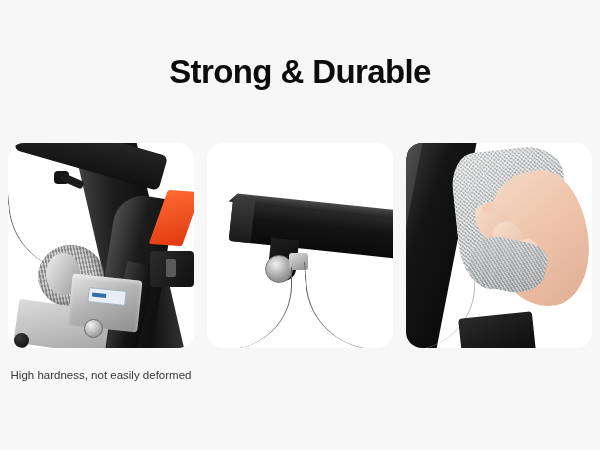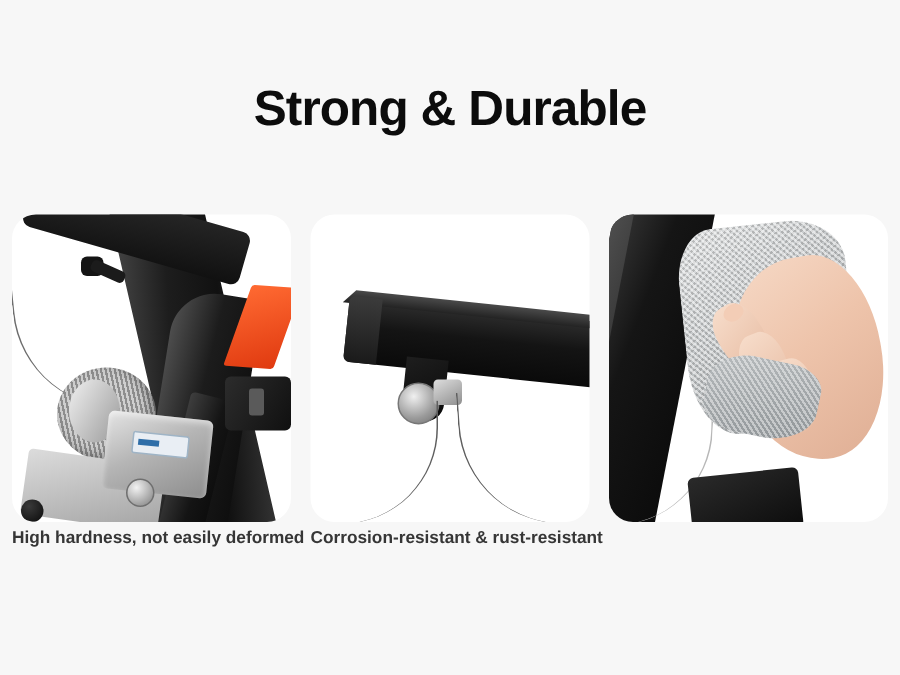--- a/index.html
+++ b/index.html
@@ -61,24 +61,24 @@
   .caption {
     margin-top: 10px;
     text-align: center;
     font-size: 12.5px;
     font-weight: 700;
     letter-spacing: -0.2px;
     color: #f04a22;
     line-height: 16px;
   }
   .subcaption {
-    margin-top: 4px;
+    margin-top: 20px;
     text-align: center;
     font-size: 11.5px;
-    font-weight: 700;
+    font-weight: 400;
     color: #363636;
     line-height: 15px;
     white-space: nowrap;
   }
 
   
   .p1-frame-main {
     position: absolute;
     left: 60px;
     top: -22px;
@@ -471,21 +471,20 @@
       <div class="photo">
         <div class="p2-beam"></div>
         <div class="p2-beam-top"></div>
         <div class="p2-beam-face"></div>
         <div class="p2-bracket"></div>
         <div class="p2-pulley"></div>
         <div class="p2-nut"></div>
         <div class="p2-cable-left"></div>
         <div class="p2-cable-right"></div>
       </div>
-      <div class="subcaption">Corrosion-resistant &amp; rust-resistant</div>
     </div>
 
     <div class="card">
       <div class="photo">
         <div class="p3-post"></div>
         <div class="p3-post-edge"></div>
         <div class="p3-wire"></div>
         <div class="p3-foot"></div>
         <div class="p3-cloth"></div>
         <div class="p3-hand"></div>

